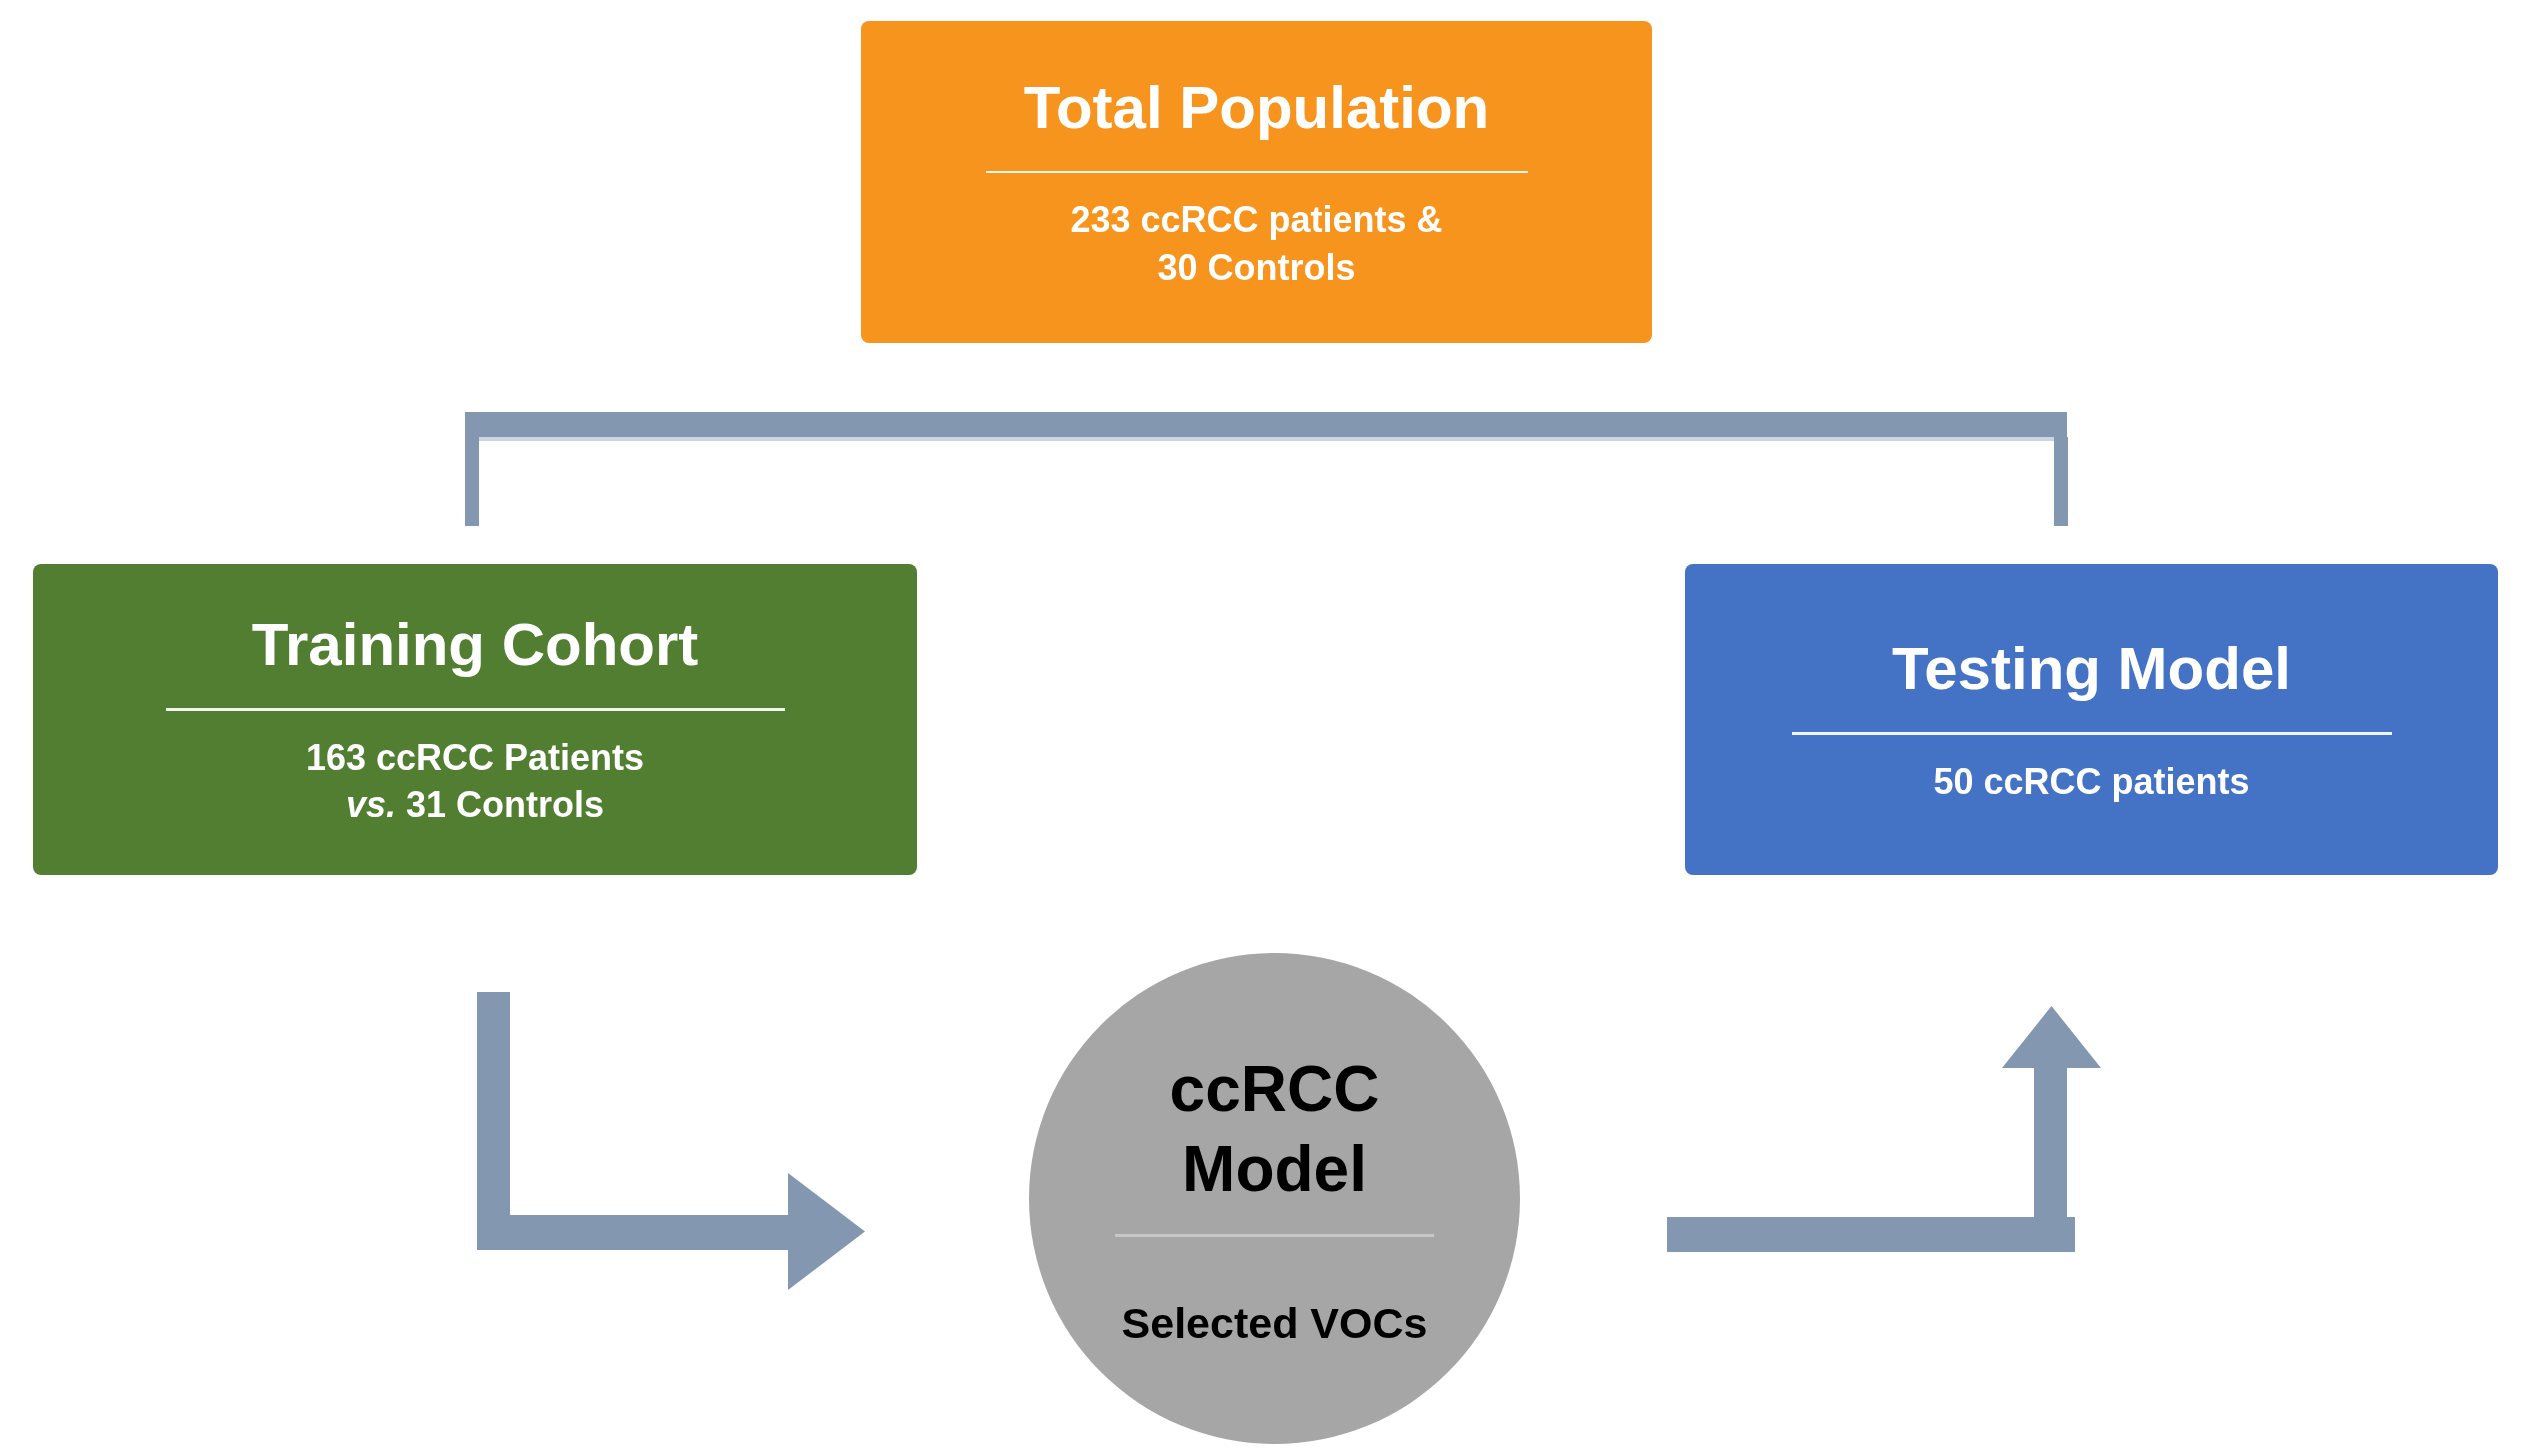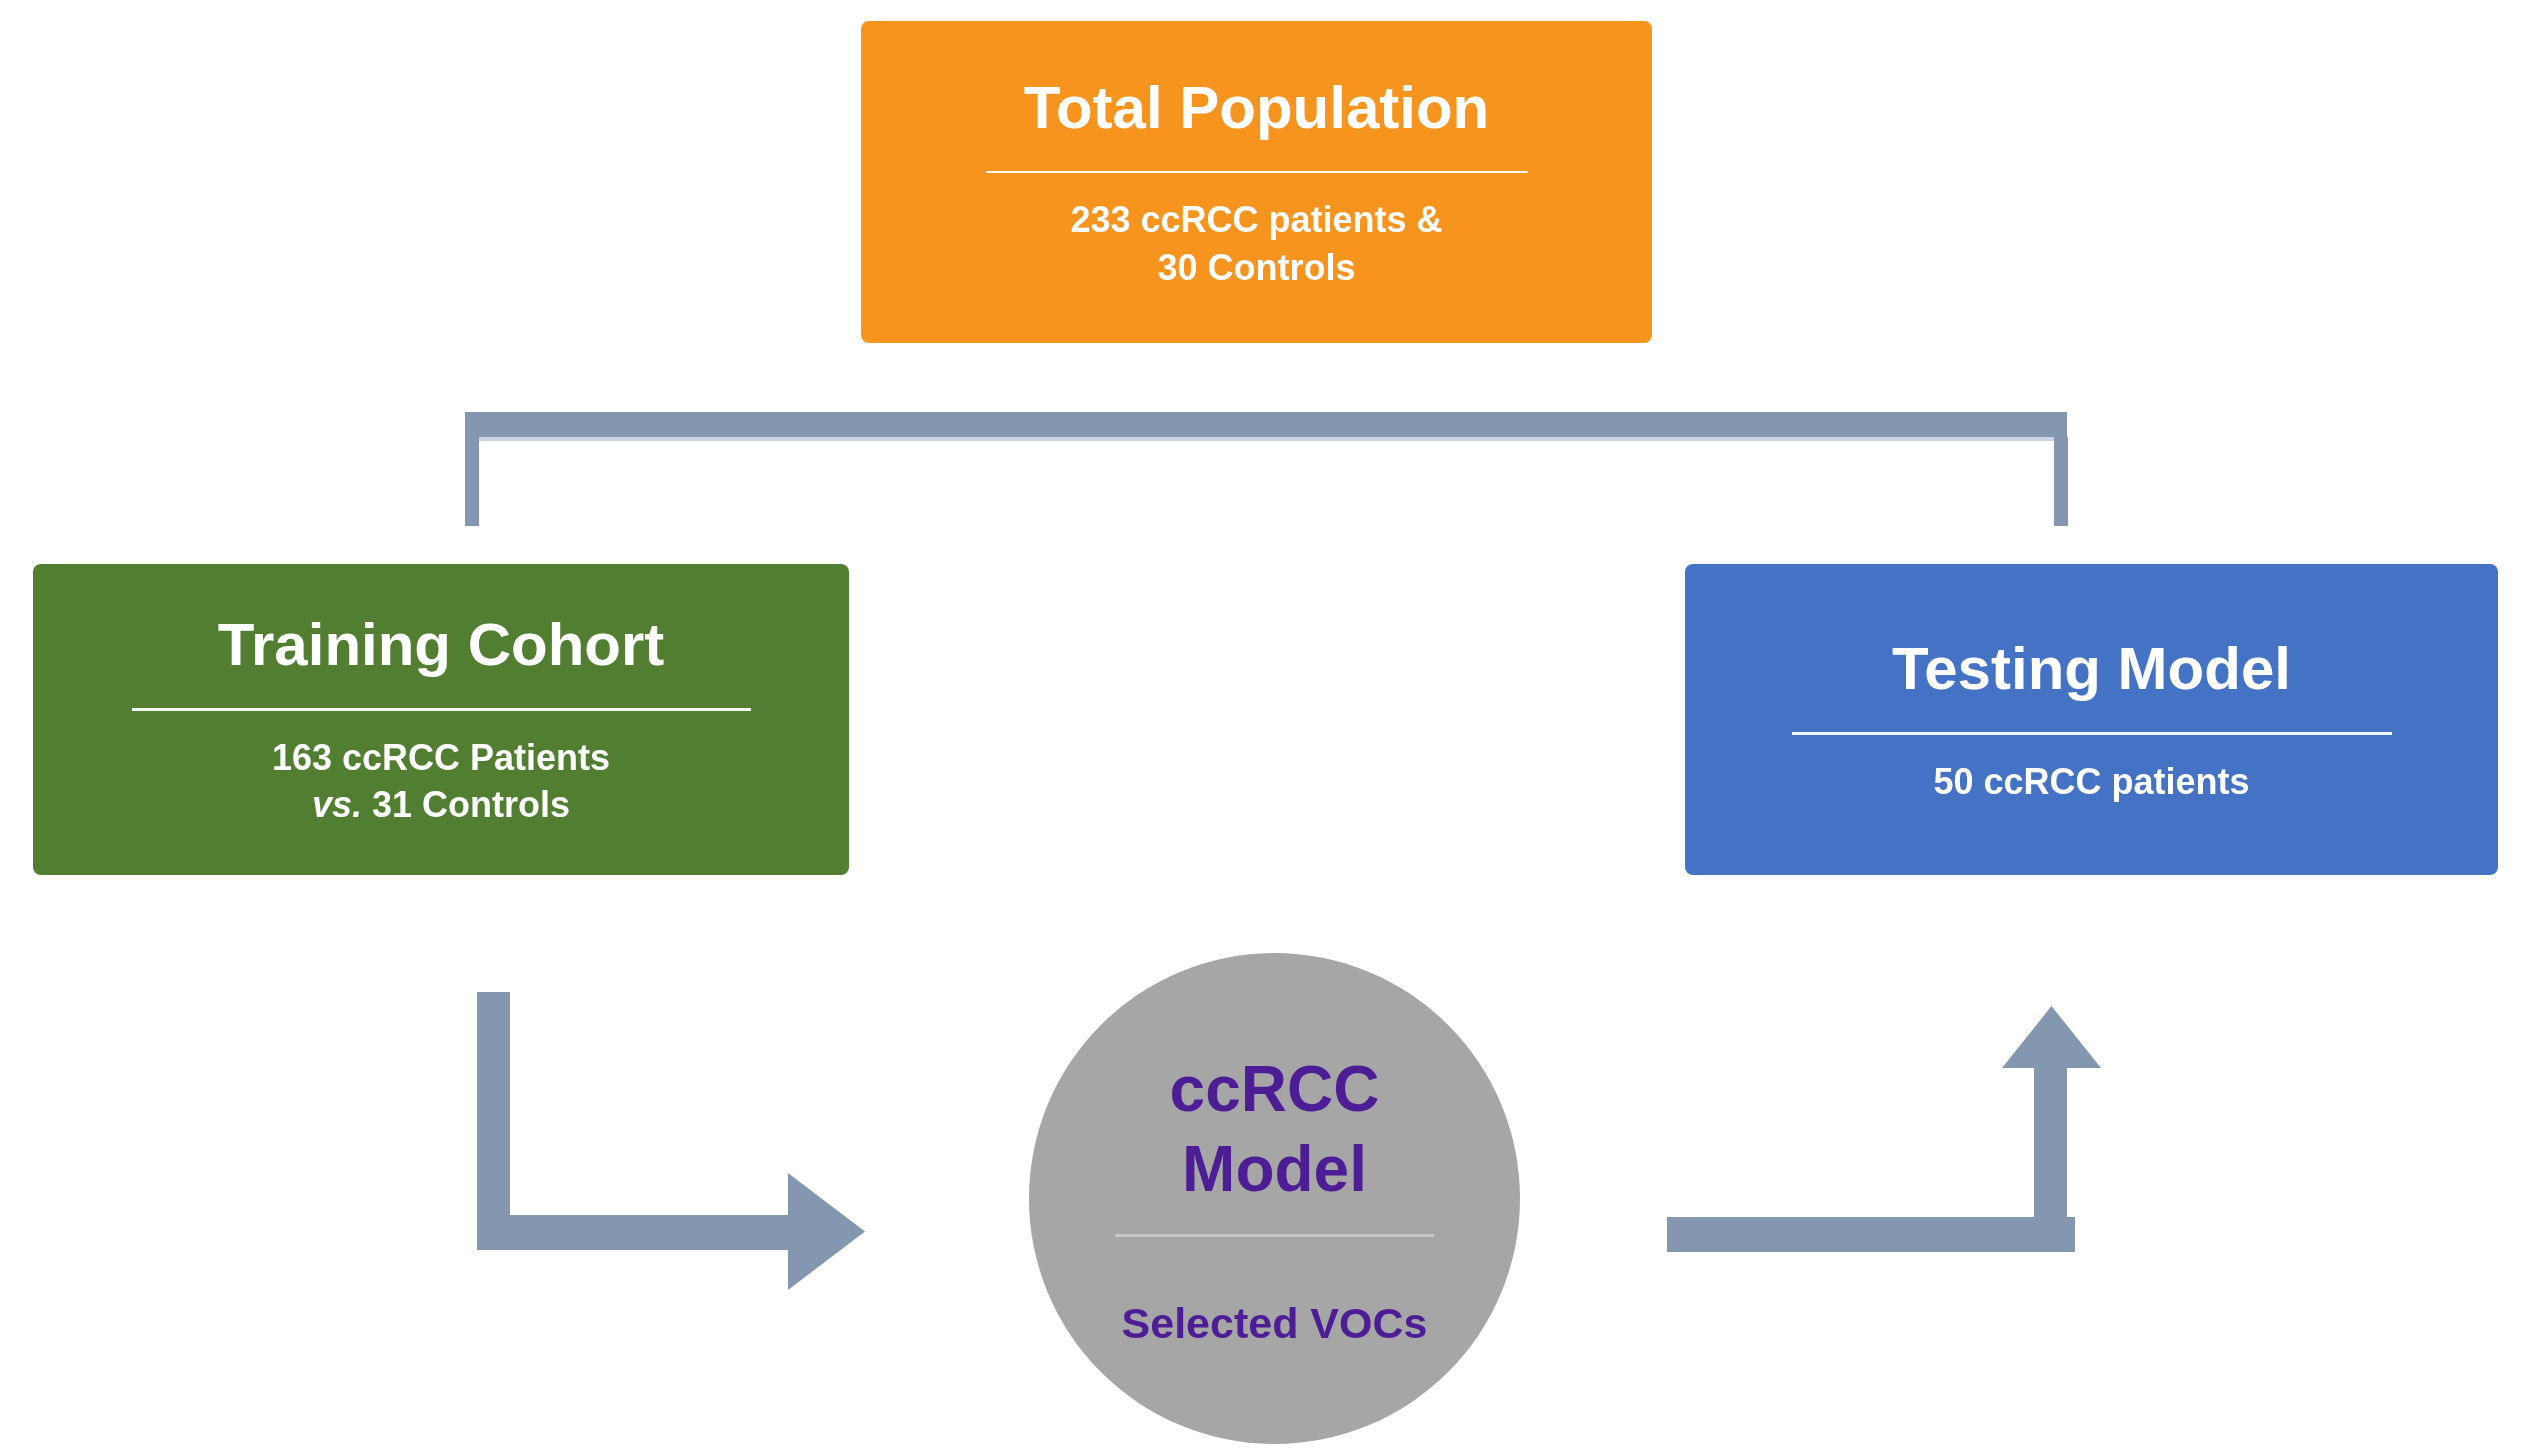--- a/index.html
+++ b/index.html
@@ -49,21 +49,21 @@
   .conn { position: absolute; }
   .arrowhead-right { clip-path: polygon(0 0, 100% 50%, 0 100%); }
   .arrowhead-up    { clip-path: polygon(50% 0, 100% 100%, 0 100%); }
 
   
   .model-circle {
     position: absolute;
     left: 1029px; top: 953px;
     width: 491px; height: 491px;
     border-radius: 50%;
-    color: #4c1d95;
+    color: #000000;
     text-align: right;
     display: flex;
     flex-direction: column;
     align-items: center;
     justify-content: center;
   }
   .model-title {
     font-size: 64px;
     font-weight: bold;
     line-height: 1.25;
@@ -76,21 +76,21 @@
   }
   .model-subtitle {
     font-size: 43px;
     font-weight: bold;
     white-space: nowrap;
     margin-top: 25px;
   }
 
   
   .box-total    { left: 861px;  top: 21px;  width: 791px; height: 322px; }
-  .box-training { left: 33px;   top: 564px; width: 816px; height: 311px; }
+  .box-training { left: 33px;   top: 564px; width: 884px; height: 311px; }
   .box-testing  { left: 1685px; top: 564px; width: 813px; height: 311px; }
   .divider-total    { width: 542px; }
   .divider-training { width: 619px; }
   .divider-testing  { width: 600px; }
 
   
   .bracket-bar       { left: 465px;  top: 412px;  width: 1602px; height: 25px; }
   .bracket-underline { left: 479px;  top: 437px;  width: 1575px; height: 3.9px; }
   .bracket-leg-left  { left: 465px;  top: 437px;  width: 13.5px;   height: 89px; }
   .bracket-leg-right { left: 2054px; top: 437px;  width: 13.5px;   height: 89px; }

